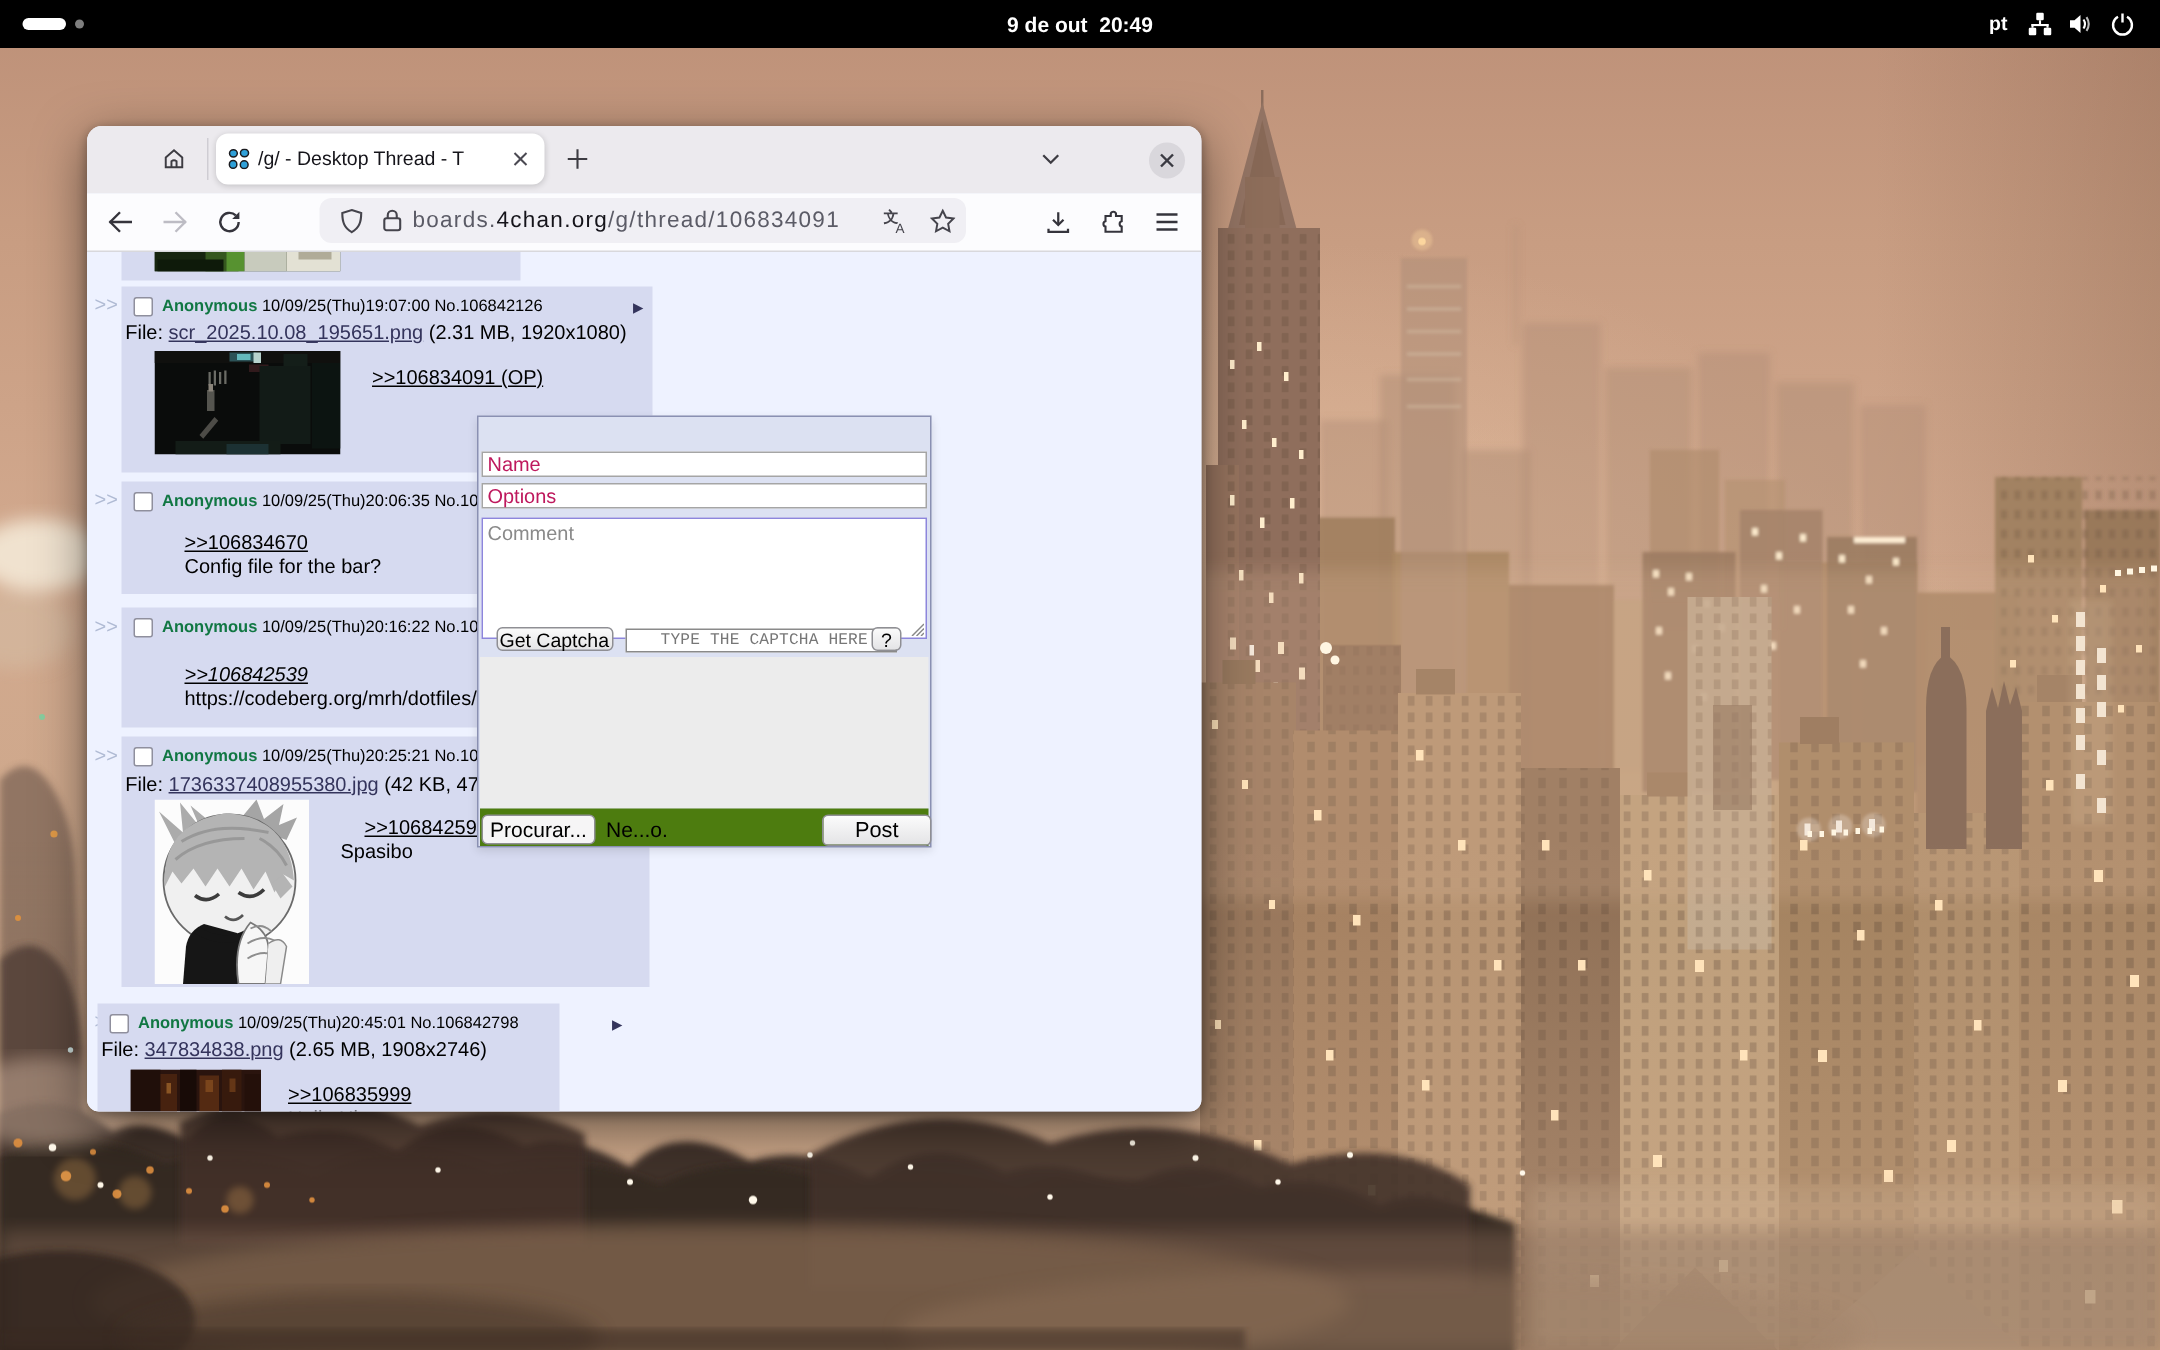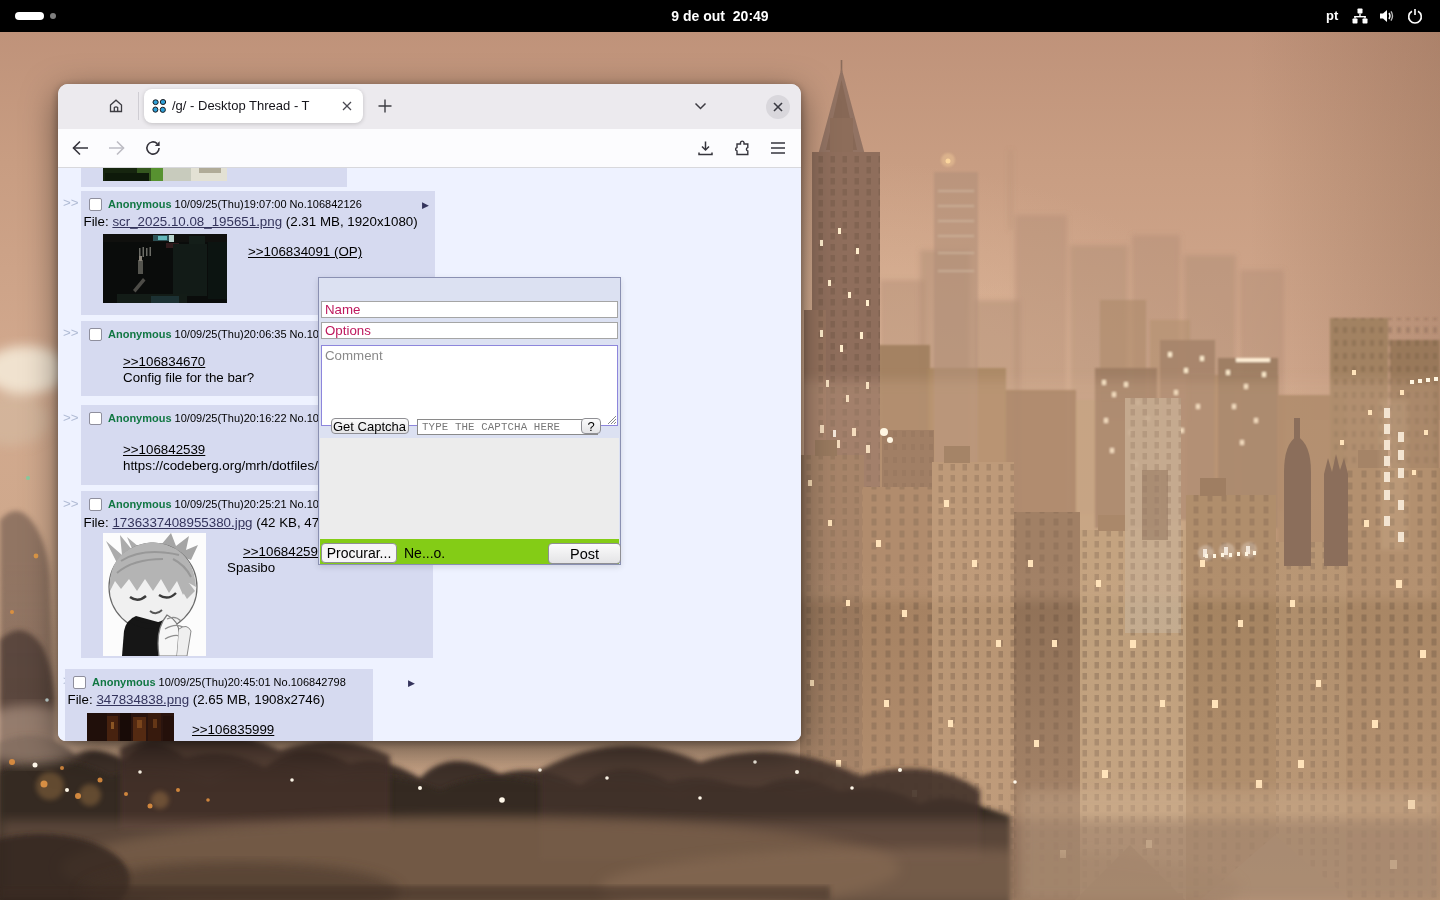--- a/index.html
+++ b/index.html
@@ -49,23 +49,23 @@
   .pmenu { position:absolute; font-size:9px; color:#34345c; }
   .thumb { position:absolute; overflow:hidden; }
 
   
   #dlg { position:absolute; left:260px; top:109px; width:303px; height:288px; background:#dce1f2; border:1px solid #8a90b2; z-index:20; box-shadow:0 2px 6px rgba(0,0,0,.12); }
   #dlghead { position:absolute; left:0; top:0; width:301px; height:19px; background:#8c80e8; border-bottom:1px solid #000; outline:1px solid #000; text-align:center; font-size:13.4px; font-weight:bold; color:#000; line-height:19px; padding-right:17px; box-sizing:border-box; }
   #dlgx { position:absolute; right:4px; top:4px; width:11px; height:11px; background:#fff; border:1px solid #34345c; font-size:8px; line-height:9px; text-align:center; color:#4f5de8; font-weight:bold; }
   .dfield { position:absolute; left:2px; width:297px; height:17px; background:#fff; border:1px solid #a5a5a5; font-size:13.3px; color:#be185d; line-height:15px; padding-left:3px; }
   #dcomment { position:absolute; left:2px; top:67px; width:297px; height:81px; background:#fff; border:1px solid #8d86dc; font-size:13.3px; color:#8a8a8a; padding:2px 0 0 3px; }
   .dbtn { position:absolute; background:linear-gradient(#fbfbfb,#e4e4e6); border:1px solid #8f8f94; border-radius:4px; font-size:13px; color:#000; text-align:center; }
-  #dcaptcha { position:absolute; left:98px; top:141px; width:181px; height:16px; background:#fff; border:1px solid #8a8a8a; font-family:"Liberation Mono", monospace; font-size:10.8px; color:#777; line-height:15px; padding-left:4px; letter-spacing:0.1px; white-space:nowrap; overflow:hidden; }
+  #dcaptcha { position:absolute; left:98px; top:141px; width:181px; height:16px; background:#fff; border:1px solid #8a8a8a; font-family:"Liberation Mono", monospace; font-size:10.8px; color:#777; line-height:15px; padding-left:4px; letter-spacing:0.1px; white-space:nowrap; overflow:hidden;text-align:center; }
   #dgray { position:absolute; left:1px; top:160px; width:299px; height:101px; background:#ececec; }
-  #dbottom { position:absolute; left:1px; top:261px; width:299px; height:25px; background:#84cc16;padding-left:16px; }
+  #dbottom { position:absolute; left:1px; top:261px; width:299px; height:25px; background:#4d7c0f;padding-left:16px; }
 </style>
 </head>
 <body>
 <div id="stage">
 
   <div id="wall">
   <svg width="1440" height="900" viewBox="0 0 1440 900">
     <defs>
       <linearGradient id="sky" x1="0" y1="0" x2="0" y2="1">
         <stop offset="0" stop-color="#bd9078"></stop>
@@ -506,20 +506,37 @@
           <path d="M8 1.5 L1.5 8 L8 14.5"></path>
         </svg>
       <svg class="tbtn" style="left:50px;top:11px" width="17" height="16" viewBox="0 0 17 16" fill="none" stroke="#bdbcc4" stroke-width="1.6">
           <line x1="1" y1="8" x2="16" y2="8"></line>
           <path d="M9 1.5 L15.5 8 L9 14.5"></path>
         </svg>
       <svg class="tbtn" style="left:87px;top:11px" width="16" height="16" viewBox="0 0 16 16" fill="none" stroke="#35343c" stroke-width="1.6">
           <path d="M14.1 8 A6.1 6.1 0 1 1 12.2 3.6"></path>
           <polygon points="14.6,1.2 14.6,6 9.8,6" fill="#35343c" stroke="none"></polygon>
         </svg>
+      <div id="urlbar">
+        <svg style="position:absolute;left:14px;top:7px" width="15" height="17" viewBox="0 0 15 17" fill="none" stroke="#45444c" stroke-width="1.4">
+            <path d="M7.5 1 L13.8 3 C13.8 9 12.5 13 7.5 15.8 C2.5 13 1.2 9 1.2 3 Z"></path>
+          </svg>
+        <svg style="position:absolute;left:42px;top:7px" width="13" height="16" viewBox="0 0 13 16" fill="none" stroke="#45444c" stroke-width="1.4">
+            <rect x="1.2" y="6.5" width="10.6" height="8" rx="1.5"></rect>
+            <path d="M3.5 6.5 L3.5 4.5 A3 3 0 0 1 9.5 4.5 L9.5 6.5"></path>
+          </svg>
+        <div id="urltext">boards.<b>4chan.org</b>/g/thread/106834091</div>
+        <svg style="position:absolute;left:376px;top:7px" width="17" height="17" viewBox="0 0 17 17" fill="#45444c">
+            <text x="0" y="9" font-size="10" font-weight="bold" fill="#45444c">文</text>
+            <text x="8" y="16" font-size="9" fill="#45444c">A</text>
+          </svg>
+        <svg style="position:absolute;left:407px;top:7px" width="17" height="17" viewBox="0 0 17 17" fill="none" stroke="#45444c" stroke-width="1.3">
+            <path d="M8.5 1.5 L10.7 6 L15.7 6.7 L12.1 10.2 L13 15.2 L8.5 12.8 L4 15.2 L4.9 10.2 L1.3 6.7 L6.3 6 Z"></path>
+          </svg>
+      </div>
       <svg class="tbtn" style="left:639px;top:11px" width="17" height="17" viewBox="0 0 17 17" fill="none" stroke="#35343c" stroke-width="1.5">
           <path d="M8.5 1.5 L8.5 9.5"></path>
           <path d="M5 6.5 L8.5 10 L12 6.5"></path>
           <path d="M2 12.5 L2 14.5 L15 14.5 L15 12.5"></path>
         </svg>
       <svg class="tbtn" style="left:676px;top:11px" width="17" height="17" viewBox="0 0 17 17" fill="none" stroke="#35343c" stroke-width="1.4">
           <path d="M6.5 2.5 A1.8 1.8 0 0 1 10 2.5 L10 4 L13.8 4 L13.8 7.5 A1.8 1.8 0 0 0 13.8 11 L13.8 14.5 L3 14.5 L3 11 A1.8 1.8 0 0 1 3 7.5 L3 4 L6.5 4 Z"></path>
         </svg>
       <svg class="tbtn" style="left:712px;top:12px" width="16" height="14" viewBox="0 0 16 14" stroke="#35343c" stroke-width="1.6">
           <line x1="1" y1="2" x2="15" y2="2"></line>
@@ -579,21 +596,21 @@
         <div class="pchk" style="left:7.5px; top:7px;"></div>
         <div class="phead" style="left:27px; top:7px;"><span class="pname">Anonymous</span> 10/09/25(Thu)20:06:35 No.106842431</div>
         <div class="pquote" style="left:42px; top:33.4px;">&gt;&gt;106834670</div>
         <div class="pbody" style="left:42px; top:49px;">Config file for the bar?</div>
       </div>
 
       <div class="arrows" style="left:5px; top:242px;">&gt;&gt;</div>
       <div class="post" style="left:23px; top:237.3px; width:297px; height:79.4px;">
         <div class="pchk" style="left:7.5px; top:7px;"></div>
         <div class="phead" style="left:27px; top:7px;"><span class="pname">Anonymous</span> 10/09/25(Thu)20:16:22 No.106842539</div>
-        <div class="pquote" style="left:42px; top:37px;">&gt;&gt;106842539</div>
+        <div class="pquote" style="left:42px; top:37px;font-style:italic;">&gt;&gt;106842539</div>
         <div class="pbody" style="left:42px; top:53px;">https://codeberg.org/mrh/dotfiles/</div>
       </div>
 
       <div class="arrows" style="left:5px; top:328px;">&gt;&gt;</div>
       <div class="post" style="left:23px; top:323.3px; width:352px; height:166.7px;">
         <div class="pchk" style="left:7.5px; top:7px;"></div>
         <div class="phead" style="left:27px; top:7px;"><span class="pname">Anonymous</span> 10/09/25(Thu)20:25:21 No.106842597</div>
         <div class="pfile" style="left:2.5px; top:23.5px;">File: <a>1736337408955380.jpg</a> (42 KB, 474x567)</div>
         <svg class="thumb" style="left:22px; top:41.5px;" width="103" height="123" viewBox="0 0 103 123">
           <rect width="103" height="123" fill="#fcfcfc"></rect>

